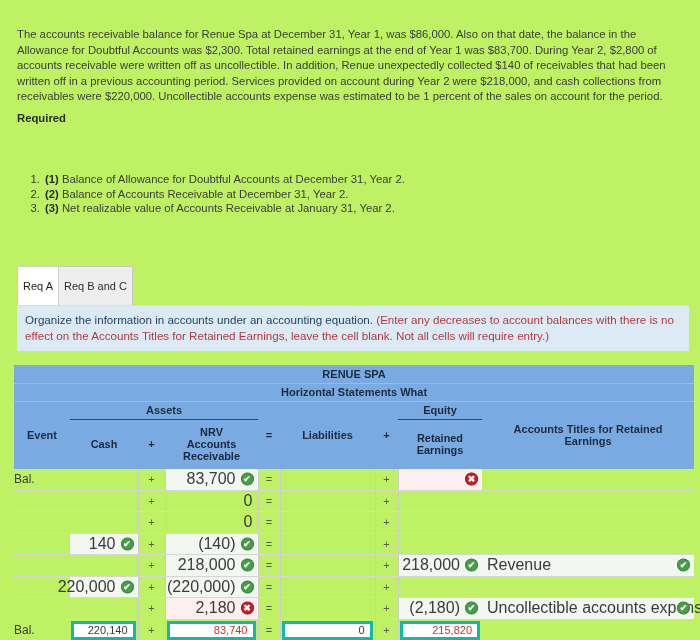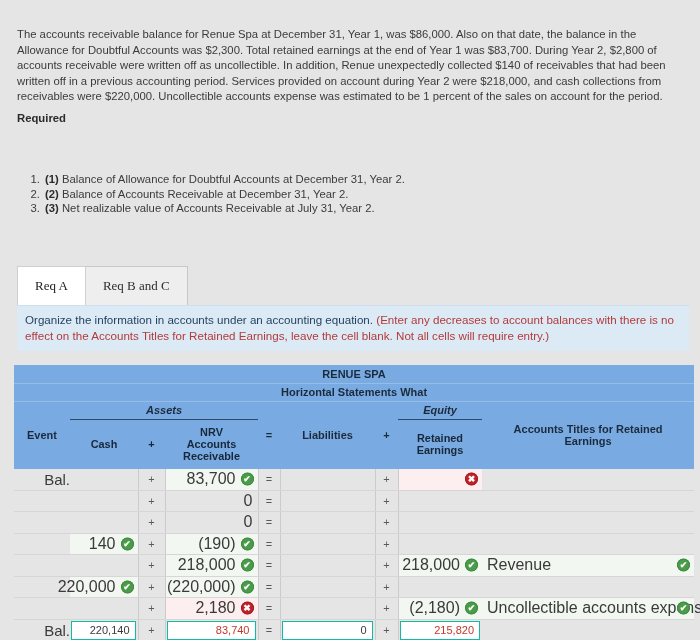--- a/index.html
+++ b/index.html
@@ -7,21 +7,21 @@
     margin: 0; padding: 0;
     width: 700px; height: 640px;
     background: #ffffff;
     font-family: "Liberation Sans", sans-serif;
     color: #333333;
     overflow: hidden;
   }
   #page {
     position: relative;
     width: 700px; height: 640px;
-    background: #e5e5e5;
+    background: #bef264;
   }
 
   
   .narrative {
     position: absolute;
     left: 17px; top: 27px; width: 670px;
     font-size: 11.3px;
     line-height: 15.6px;
     color: #3b3b3b;
     text-align: left;
@@ -55,30 +55,29 @@
   
   .tabstrip {
     position: absolute;
     left: 17px; top: 266px;
     width: 672px; height: 39px;
     display: flex;
     align-items: flex-end;
   }
   .tab {
     height: 39px;
-    padding: 0 17px;
+    padding: 0 5px;
     display: flex; align-items: center; justify-content: center;
-    font-size: 13px;
+    font-size: 11px;
     color: #2e2e2e;
     border: 1px solid #c8c8c8;
     border-bottom: none;
     background: #eeeeee;
     white-space: nowrap;
     cursor: pointer;
-    font-family: Liberation Serif, serif;
   }
   .tab.active {
     background: #ffffff;
     border-color: #cfcfcf;
     color: #222222;
     position: relative;
     z-index: 2;
   }
   .tab + .tab { margin-left: -1px; }
 
@@ -117,36 +116,36 @@
   .hdr {
     background: #7aaae2;
     color: #1b2b3d;
     font-weight: bold;
     text-align: center;
     font-size: 11px;
   }
   .hdr-title { height: 18px; }
   .hdr-sub   { height: 18px; border-top: 1px solid #96bdea; }
   .grp       { height: 18px; font-weight: bold; }
-  .grp-line  { border-bottom: 1.4px solid #2b4a6b; font-style: italic; }
+  .grp-line  { border-bottom: 1.4px solid #2b4a6b; }
   .colhdr {
     background: #7aaae2;
     color: #17283a;
     font-weight: bold;
     text-align: center;
     height: 50px;
     line-height: 12.4px;
     font-size: 10.9px;
   }
   .hdr-rowtop { border-top: 1px solid #96bdea; }
 
   tr.datarow { height: 20.5px; }
   tr.datarow > td { border-bottom: 1px solid #d6d6d6; }
 
-  .ev  { padding-left: 4px; text-align: right; color: #3a3a3a; font-size: 15px; }
+  .ev  { padding-left: 4px; text-align: left; color: #3a3a3a; font-size: 12px; }
   .op  { text-align: center; color: #5a5a5a; font-size: 10.9px;
          border-left: 1px solid #cbcbcb; border-right: 1px solid #cbcbcb; }
   .cellbox {
     position: relative;
     height: 20.5px;
     border-left: 1px solid #cbcbcb;
     border-right: 1px solid #cbcbcb;
   }
   .cellbox.plain { border-left: none; border-right: none; }
 
@@ -180,21 +179,21 @@
   .mark.ok  { background: #4a9b4a; box-shadow: 0 0 0 1px #3f8a3f inset; }
   .mark.bad { background: #c0222a; box-shadow: 0 0 0 1px #a31d24 inset; }
 
   
   tr.balrow { height: 22px; }
   tr.balrow > td { border-bottom: none; }
   .inbox {
     position: relative;
     height: 19px;
     margin: 1px 2px 1px 1px;
-    border: 1px solid #14b8a6;
+    border: 3px solid #14b8a6;
     background: #ffffff;
   }
   .inbox .ival {
     position: absolute; inset: 0;
     display: flex; align-items: center; justify-content: flex-end;
     padding-right: 5px;
     font-size: 11px;
     white-space: nowrap;
   }
   .red  { color: #c0392b; }
@@ -215,21 +214,21 @@
     <li>
       <b>(1)</b>
       <span>Balance of Allowance for Doubtful Accounts at December 31, Year 2.</span>
     </li>
     <li>
       <b>(2)</b>
       <span>Balance of Accounts Receivable at December 31, Year 2.</span>
     </li>
     <li>
       <b>(3)</b>
-      <span>Net realizable value of Accounts Receivable at July 31, Year 2.</span>
+      <span>Net realizable value of Accounts Receivable at January 31, Year 2.</span>
     </li>
   </ol>
 
 
   <div class="tabstrip">
     <div class="tab active">
       <span>Req A</span>
     </div>
     <div class="tab">
       <span>Req B and C</span>
@@ -389,21 +388,21 @@
             <td class="ev"></td>
             <td>
               <div class="cellbox plain filled">
                 <div class="val">140</div>
                 <span class="mark ok">✔</span>
               </div>
             </td>
             <td class="op">+</td>
             <td>
               <div class="cellbox plain filled">
-                <div class="val">(190)</div>
+                <div class="val">(140)</div>
                 <span class="mark ok">✔</span>
               </div>
             </td>
             <td class="op">=</td>
             <td>
               <div class="cellbox plain">
                 <div class="val noicon"></div>
               </div>
             </td>
             <td class="op">+</td>

